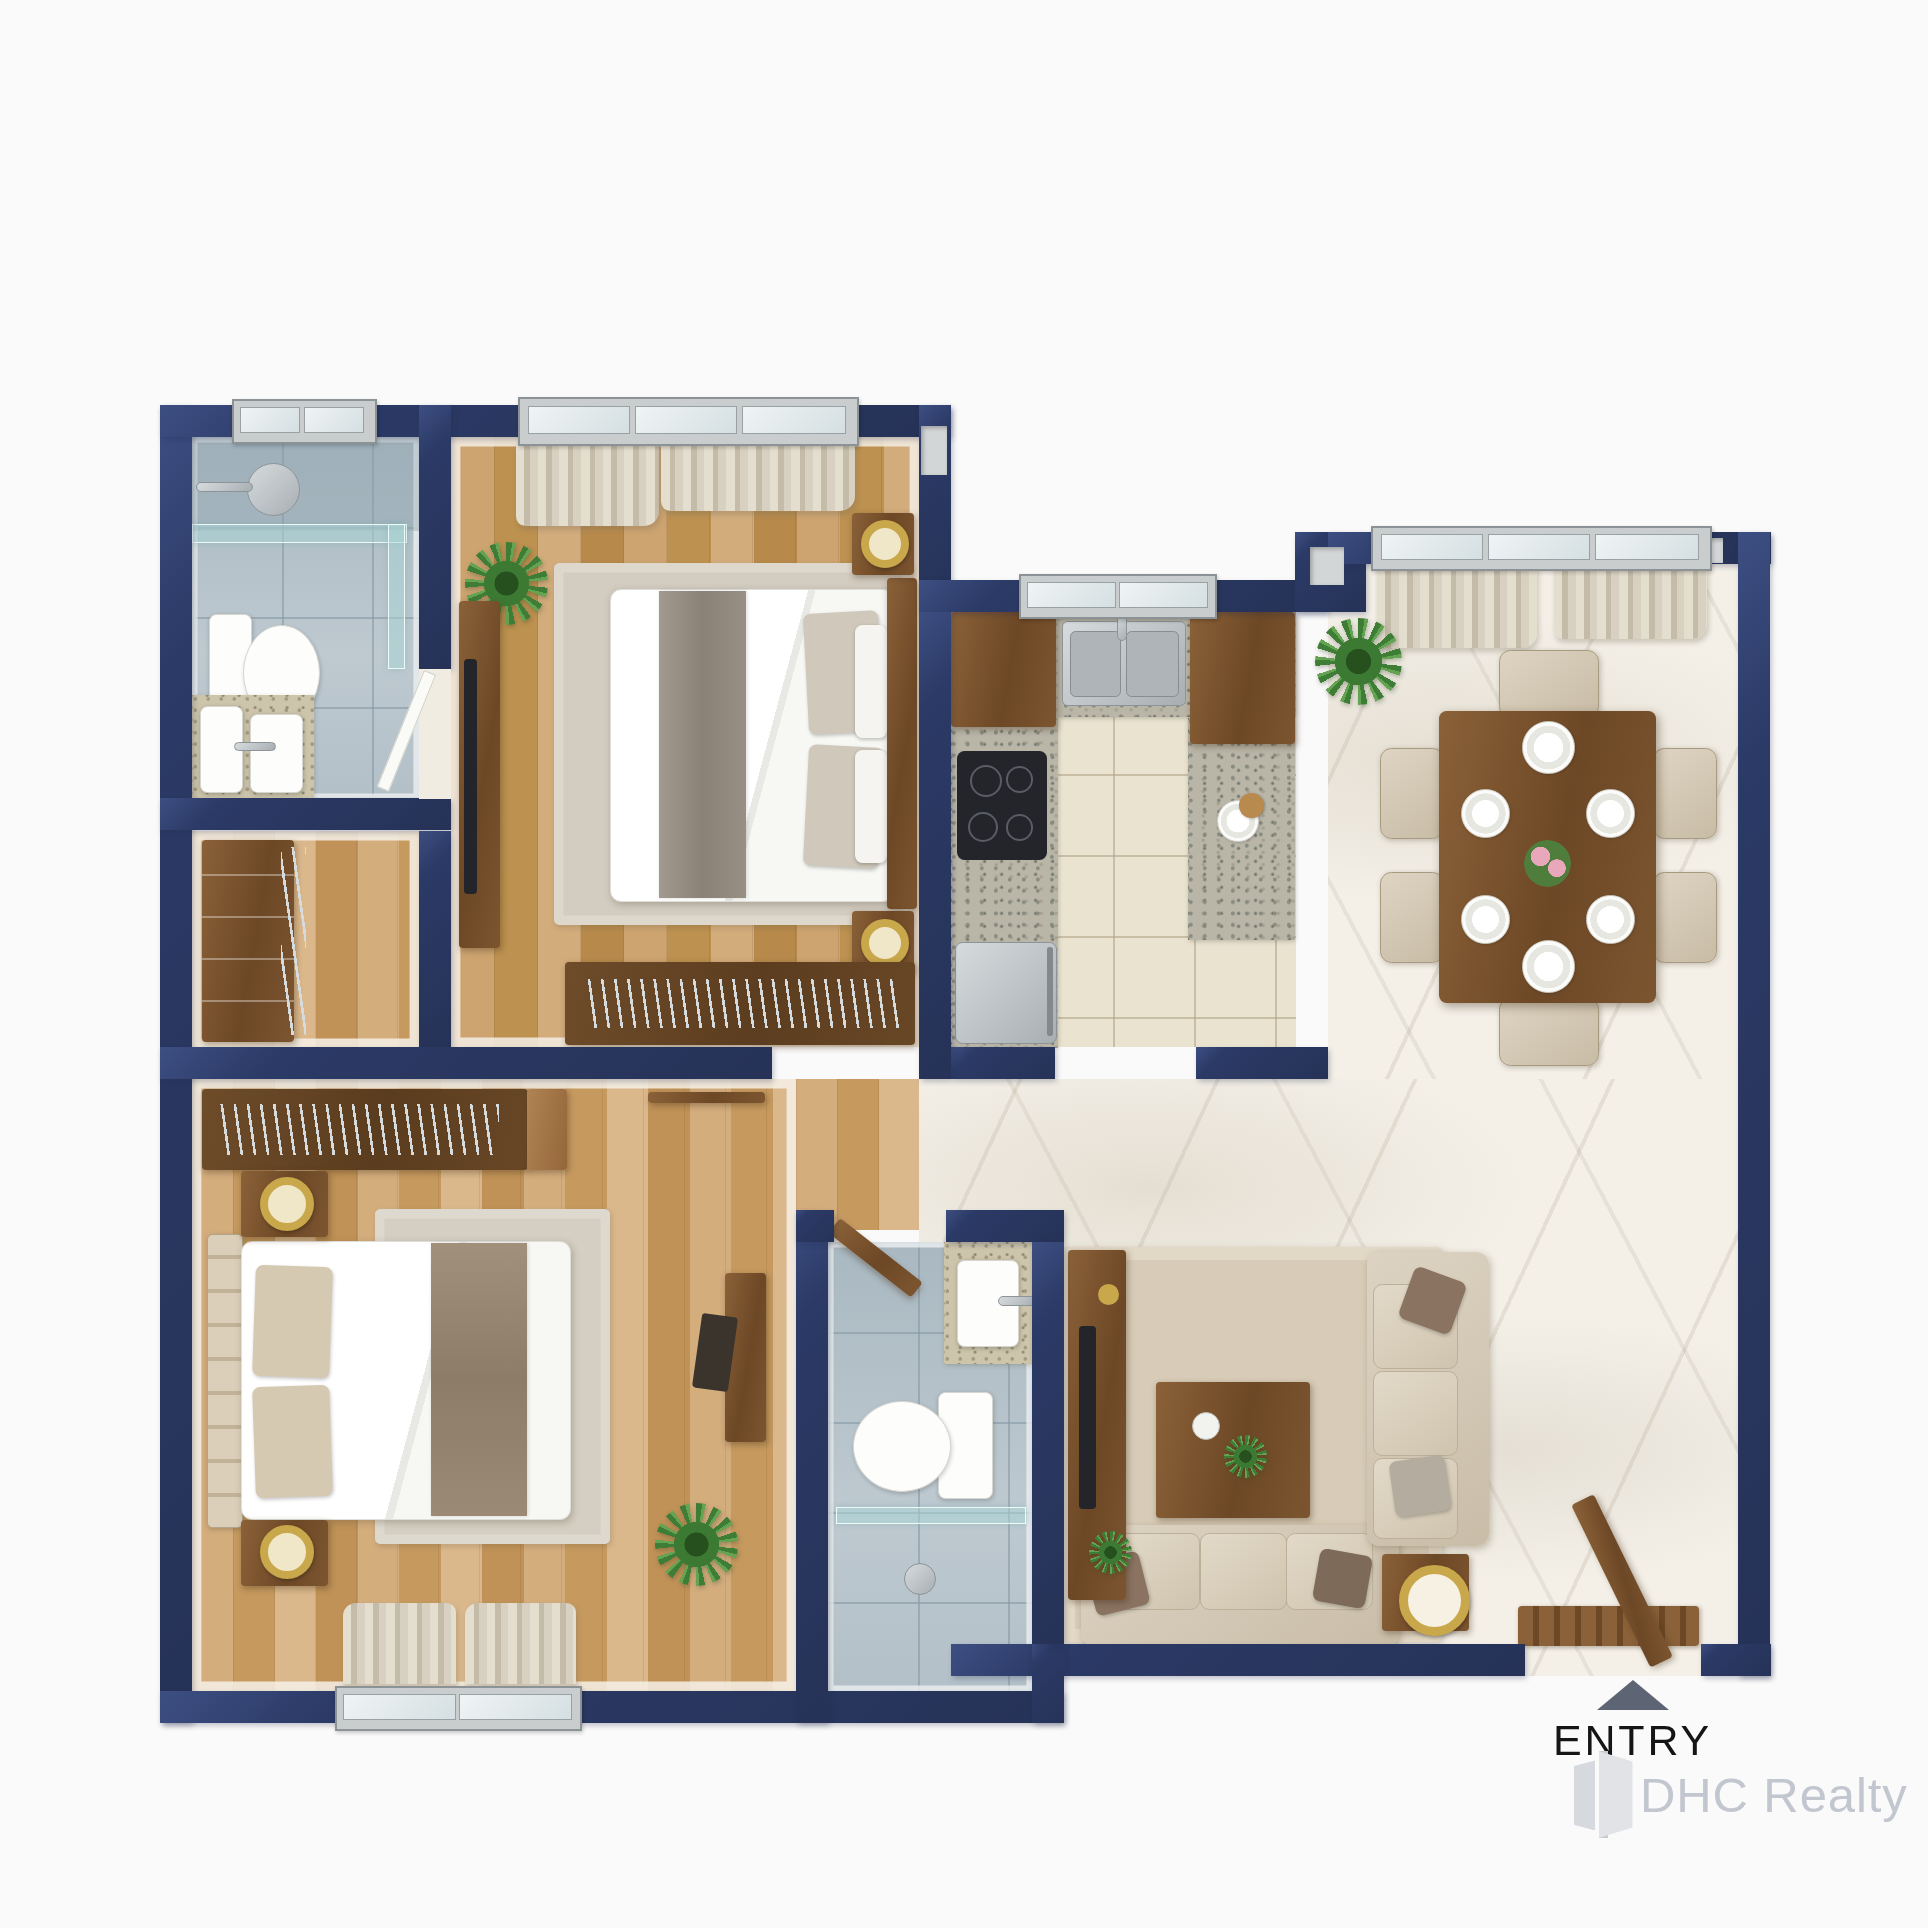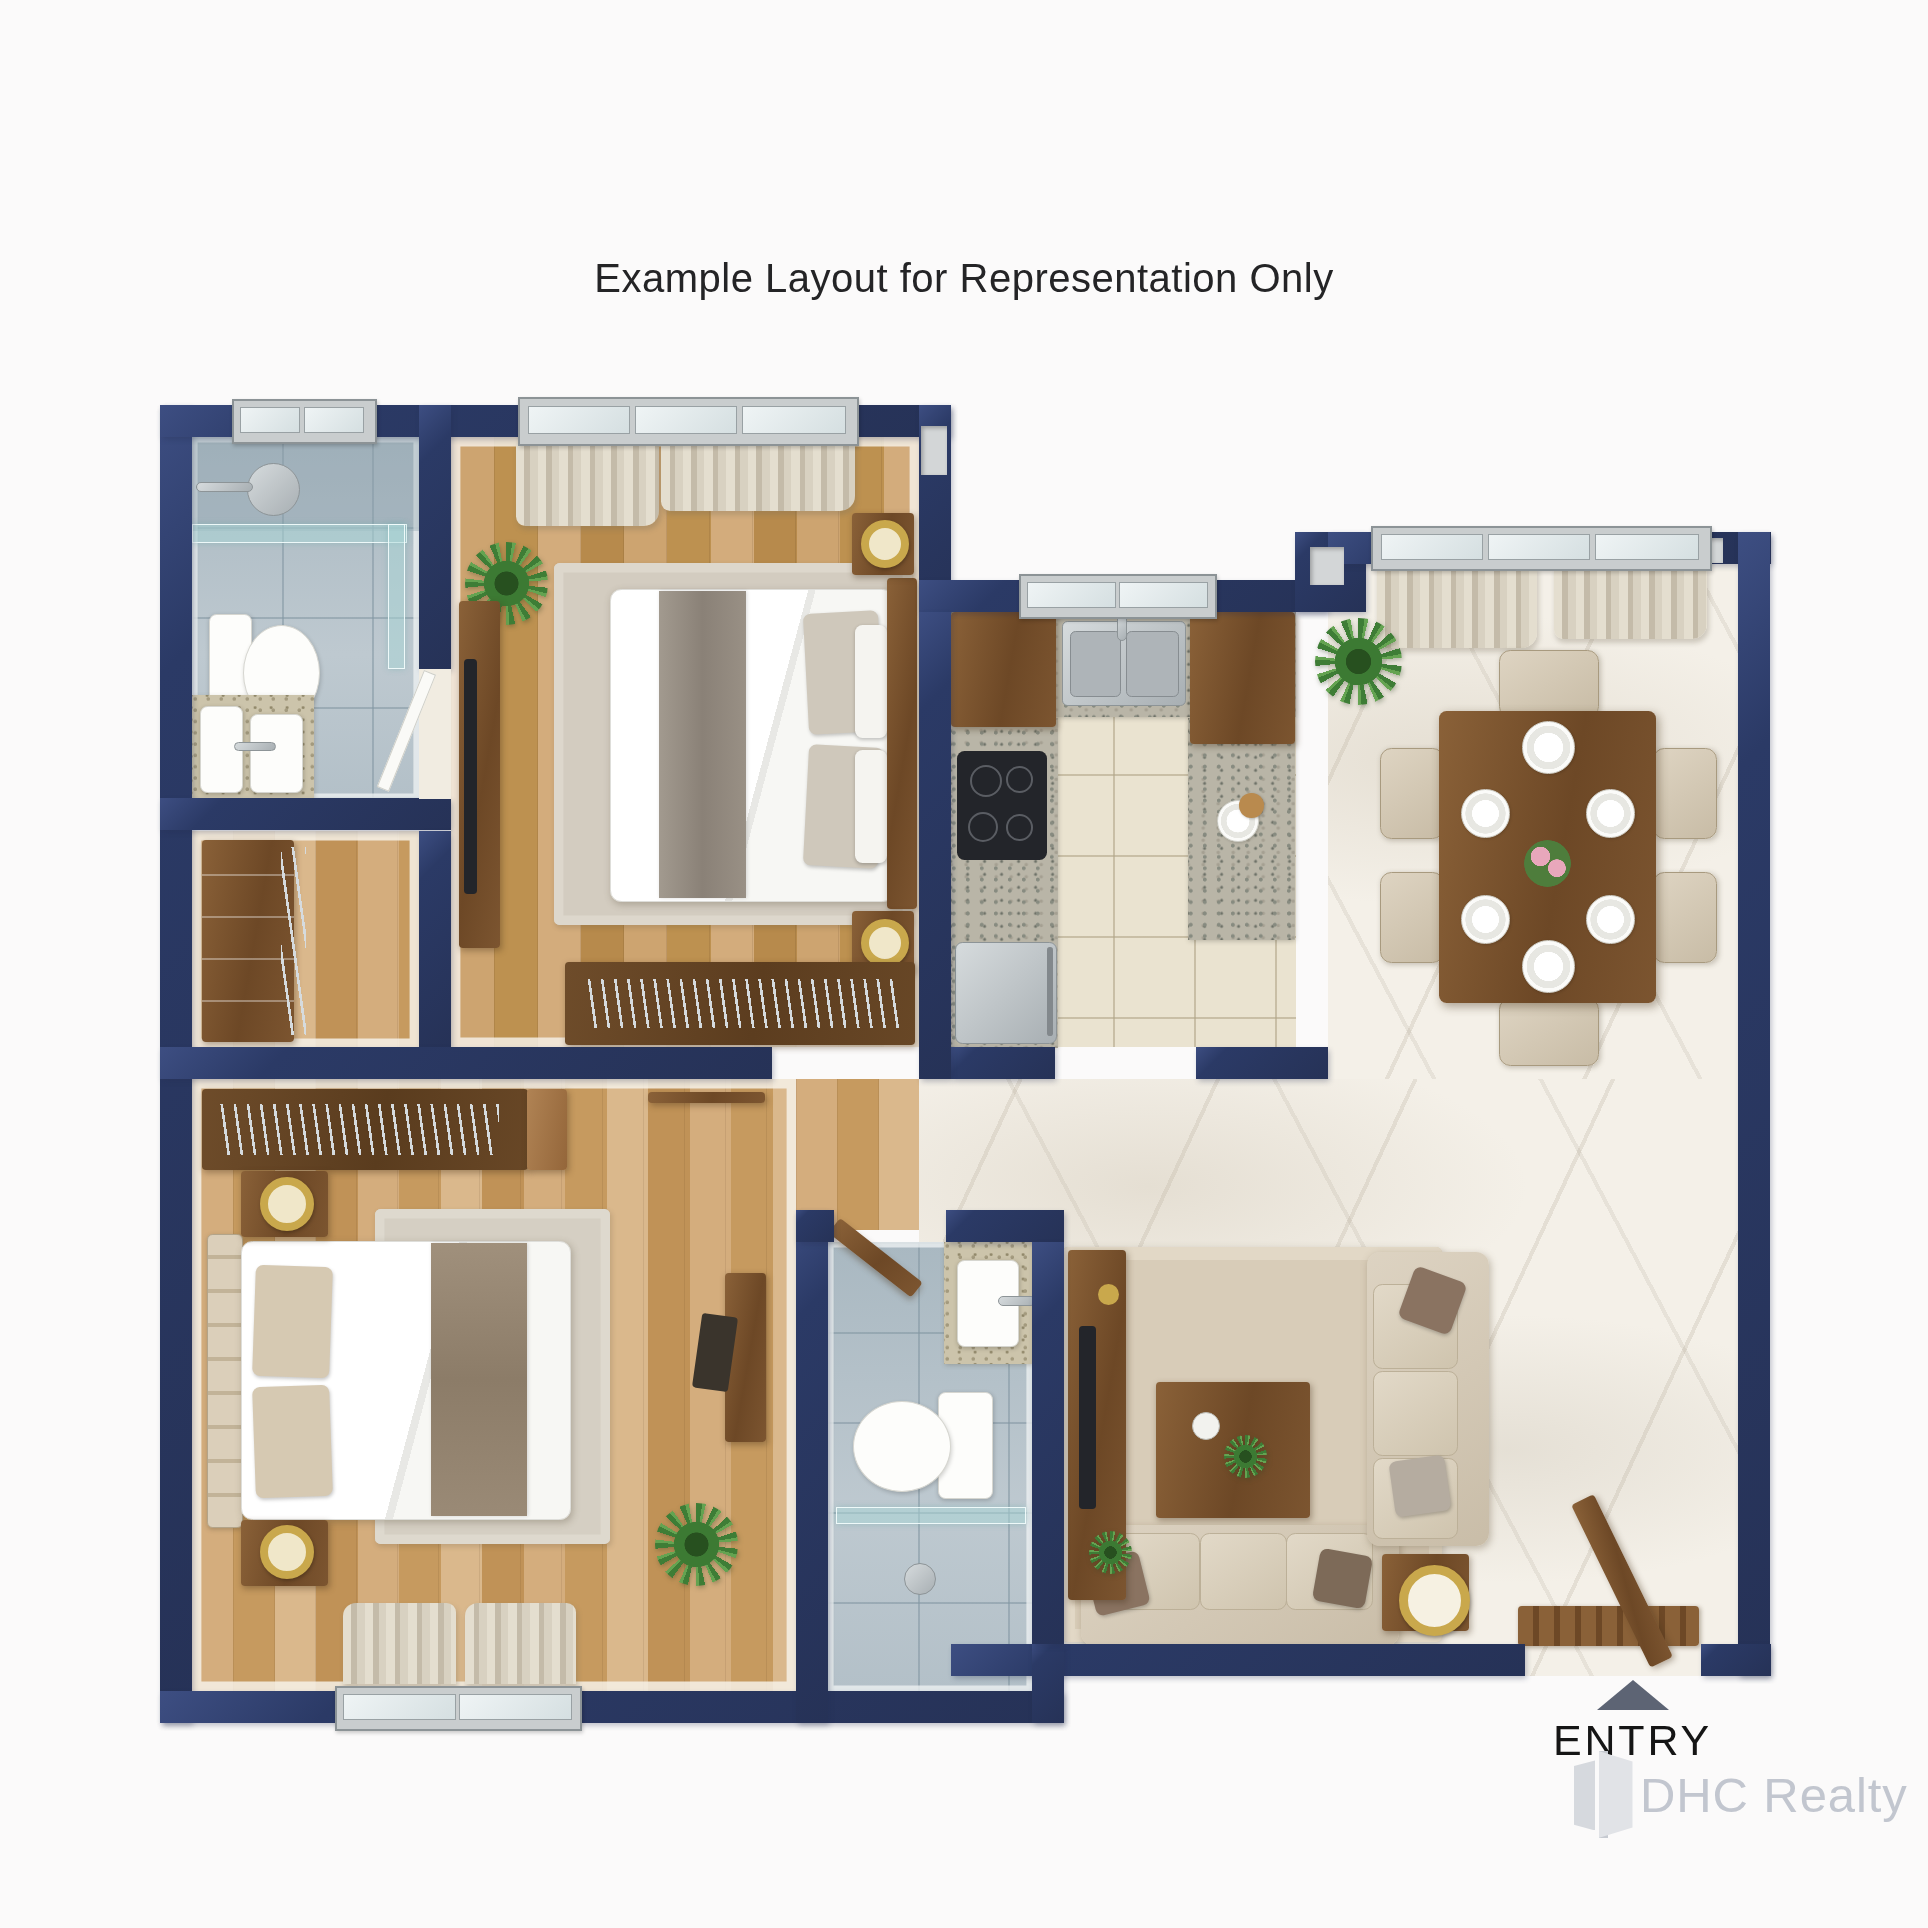--- a/index.html
+++ b/index.html
@@ -100,21 +100,20 @@
      clip-path:polygon(0 8%,100% 0,100% 100%,0 92%);}
   .wmIcon .b2{position:absolute;left:24.5px;top:0;width:34px;height:87px;background:#e1e3e7;
      clip-path:polygon(0 0,100% 12%,100% 88%,0 100%);}
   .wmIcon .b3{position:absolute;left:24.5px;top:0;width:9.4px;height:87px;background:#c6cad1;}
 </style>
 </head>
 <body>
 
 <div class="page">
 
-  <div class="subtitle">Example Layout for Representation Only</div>
 
   <div class="marble" style="left:1328px;top:564px;width:411px;height:1080px;"></div>
   <div class="marble" style="left:919px;top:1079px;width:819px;height:597px;"></div>
   <div class="woodA" style="left:451px;top:437px;width:468px;height:610px;"></div>
   <div class="woodB" style="left:192px;top:1079px;width:604px;height:612px;"></div>
   <div class="woodB" style="left:796px;top:1079px;width:123px;height:151px;box-shadow:none;"></div>
   <div class="woodB" style="left:192px;top:831px;width:227px;height:217px;"></div>
   <div class="tileBath" style="left:192px;top:437px;width:227px;height:362px;"></div>
   <div class="tileKit" style="left:951px;top:612px;width:345px;height:435px;"></div>
   <div class="tileBath" style="left:828px;top:1242px;width:204px;height:449px;"></div>

